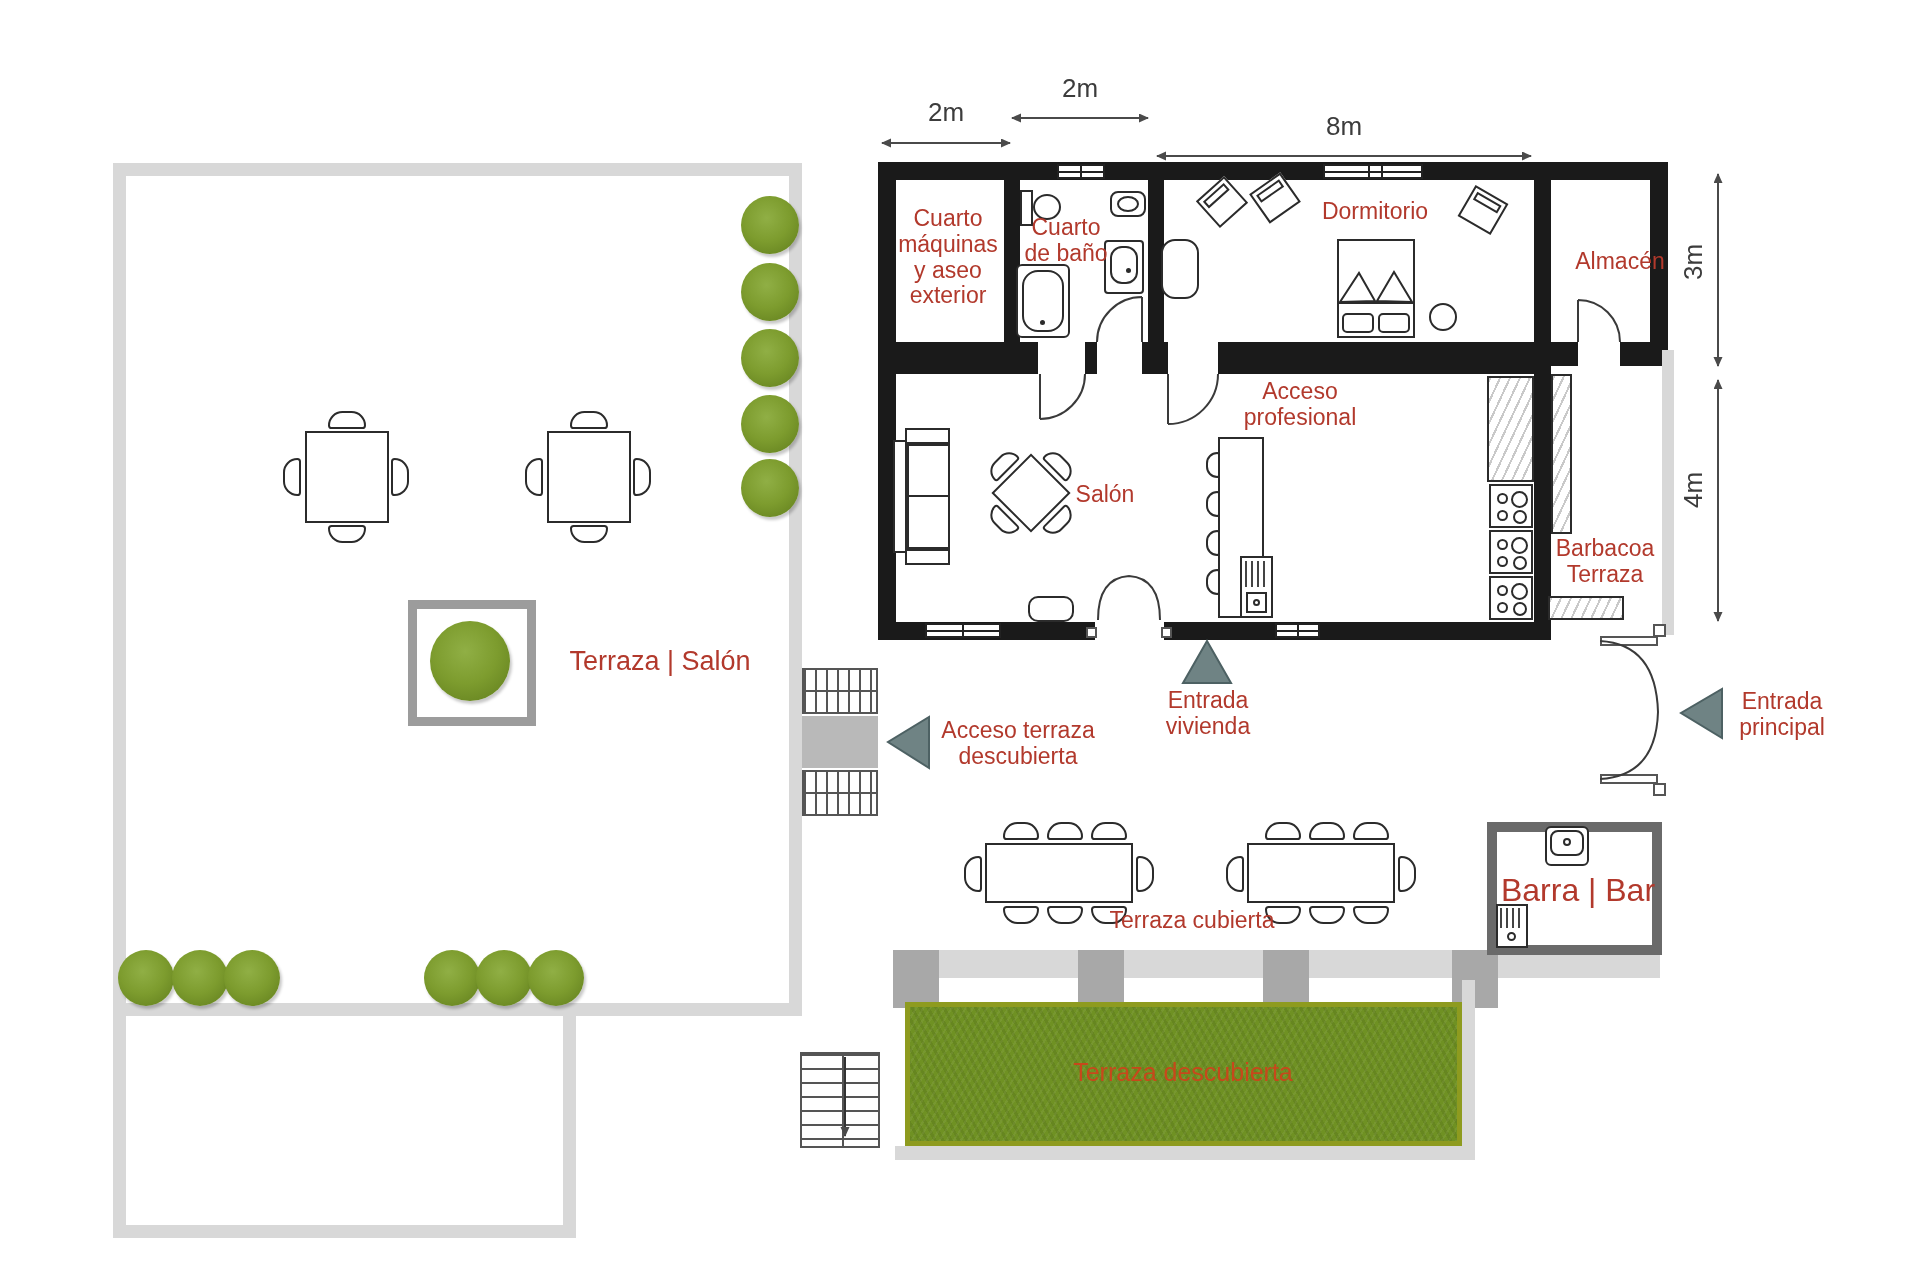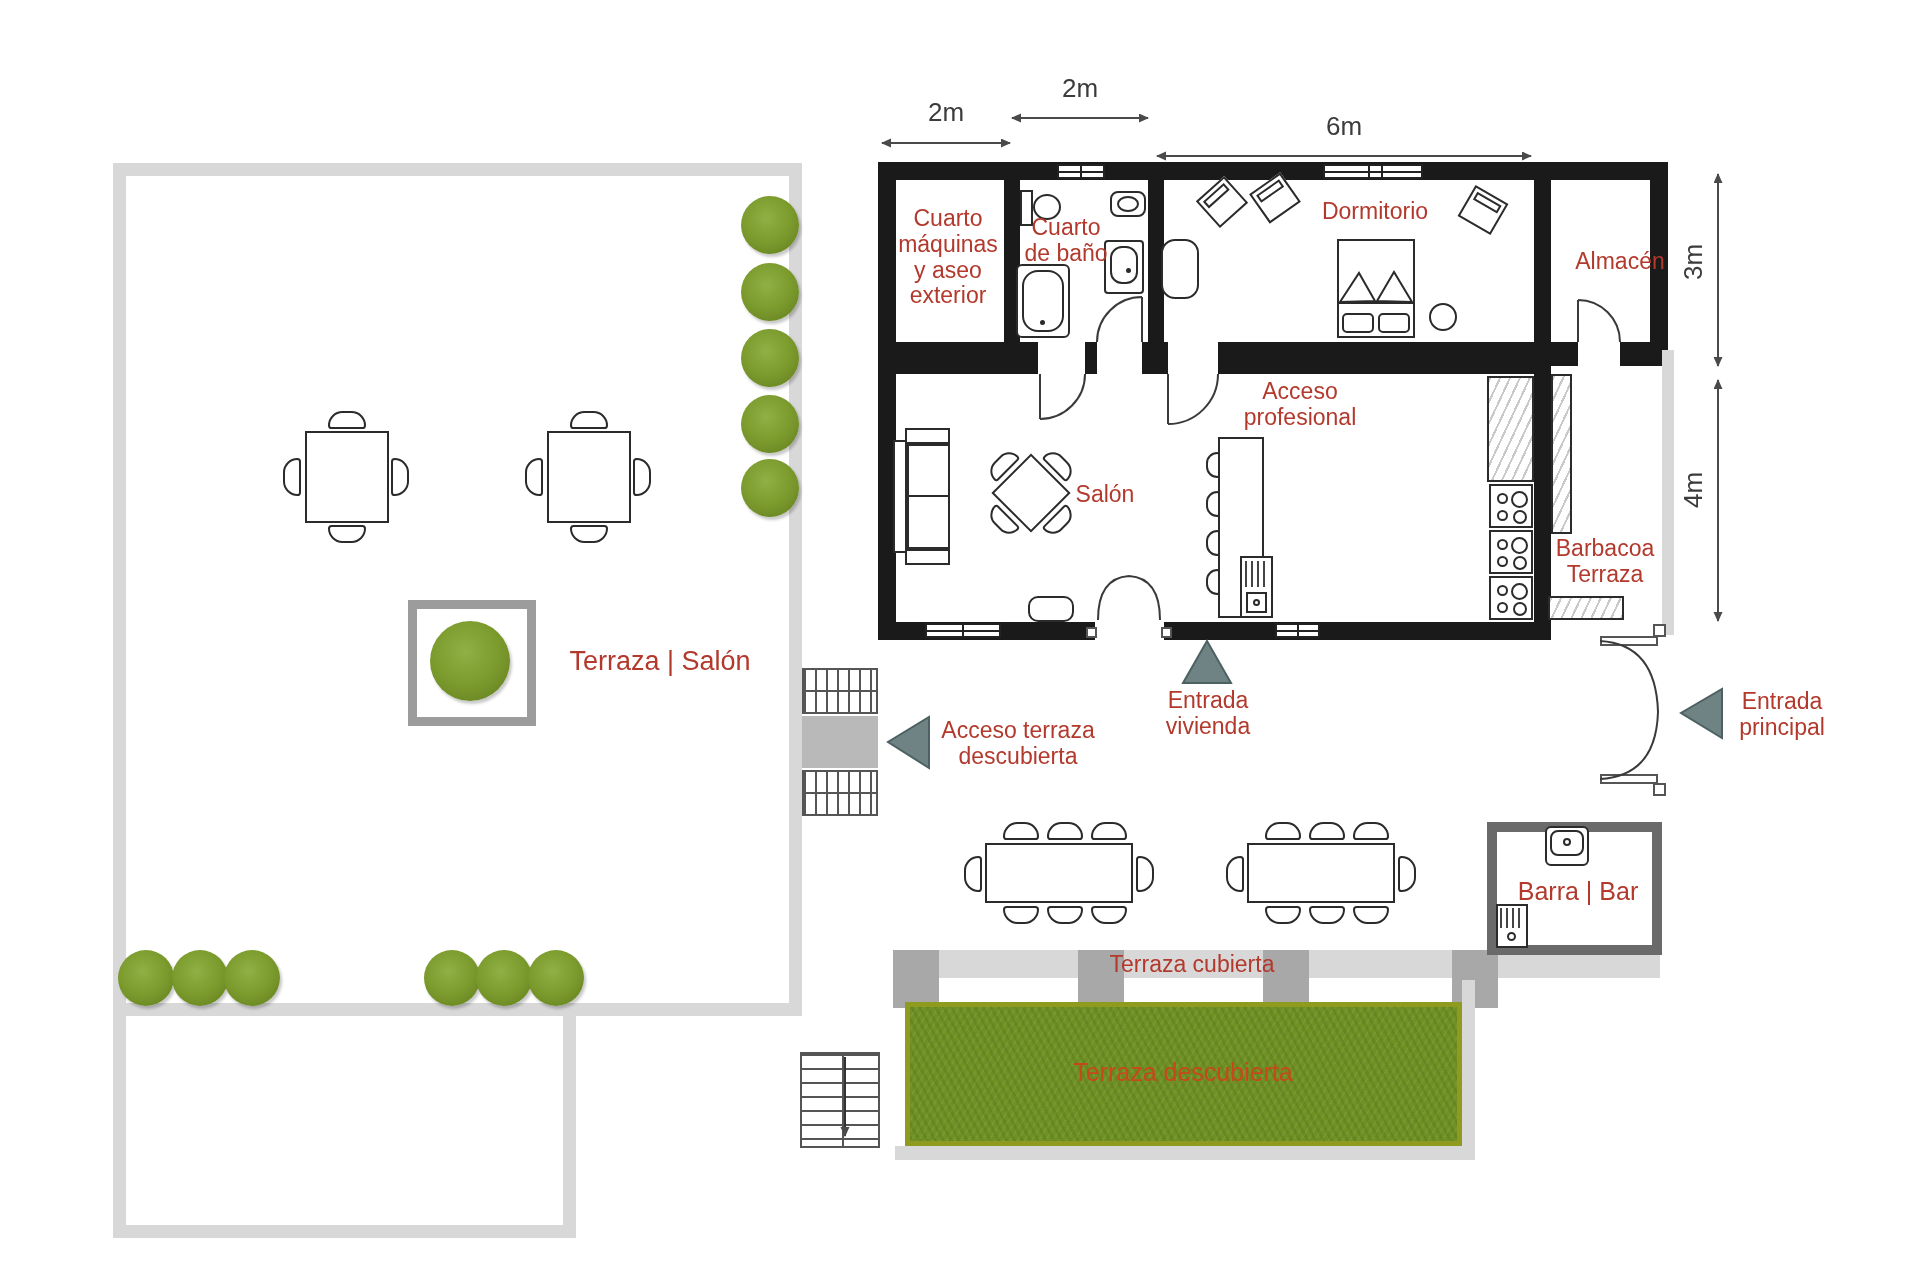--- a/index.html
+++ b/index.html
@@ -297,23 +297,23 @@
   <div class="label lbl-layer" style="left:1105px;top:495px;">Salón</div>
   <div class="label lbl-layer" style="left:1605px;top:562px;">Barbacoa
 Terraza</div>
   <div class="label lbl-layer" style="left:660px;top:661px;font-size:27px;">Terraza | Salón</div>
   <div class="label lbl-layer" style="left:1018px;top:744px;">Acceso terraza
 descubierta</div>
   <div class="label lbl-layer" style="left:1208px;top:714px;">Entrada
 vivienda</div>
   <div class="label lbl-layer" style="left:1782px;top:715px;">Entrada
 principal</div>
-  <div class="label lbl-layer" style="left:1192px;top:921px;margin-top:44px;">Terraza cubierta</div>
-  <div class="label lbl-layer" style="left:1578px;top:891px;font-size:25px;">Barra | Bar</div>
+  <div class="label lbl-layer" style="left:1192px;top:921px;">Terraza cubierta</div>
+  <div class="label lbl-layer" style="left:1578px;top:891px;font-size:32px;">Barra | Bar</div>
   <div class="label lbl-layer" style="left:1183px;top:1072px;color:var(--terrace_label_orange);font-size:25px;">Terraza descubierta</div>
 
   <div class="dim lbl-layer" style="left:946px;top:112px;">2m</div>
   <div class="dim lbl-layer" style="left:1080px;top:88px;">2m</div>
-  <div class="dim lbl-layer" style="left:1344px;top:126px;">6m</div>
+  <div class="dim lbl-layer" style="left:1344px;top:126px;">8m</div>
   <div class="dim vert lbl-layer" style="left:1693px;top:262px;">3m</div>
   <div class="dim vert lbl-layer" style="left:1693px;top:490px;">4m</div>
 
 </div>
 
 </body></html>

